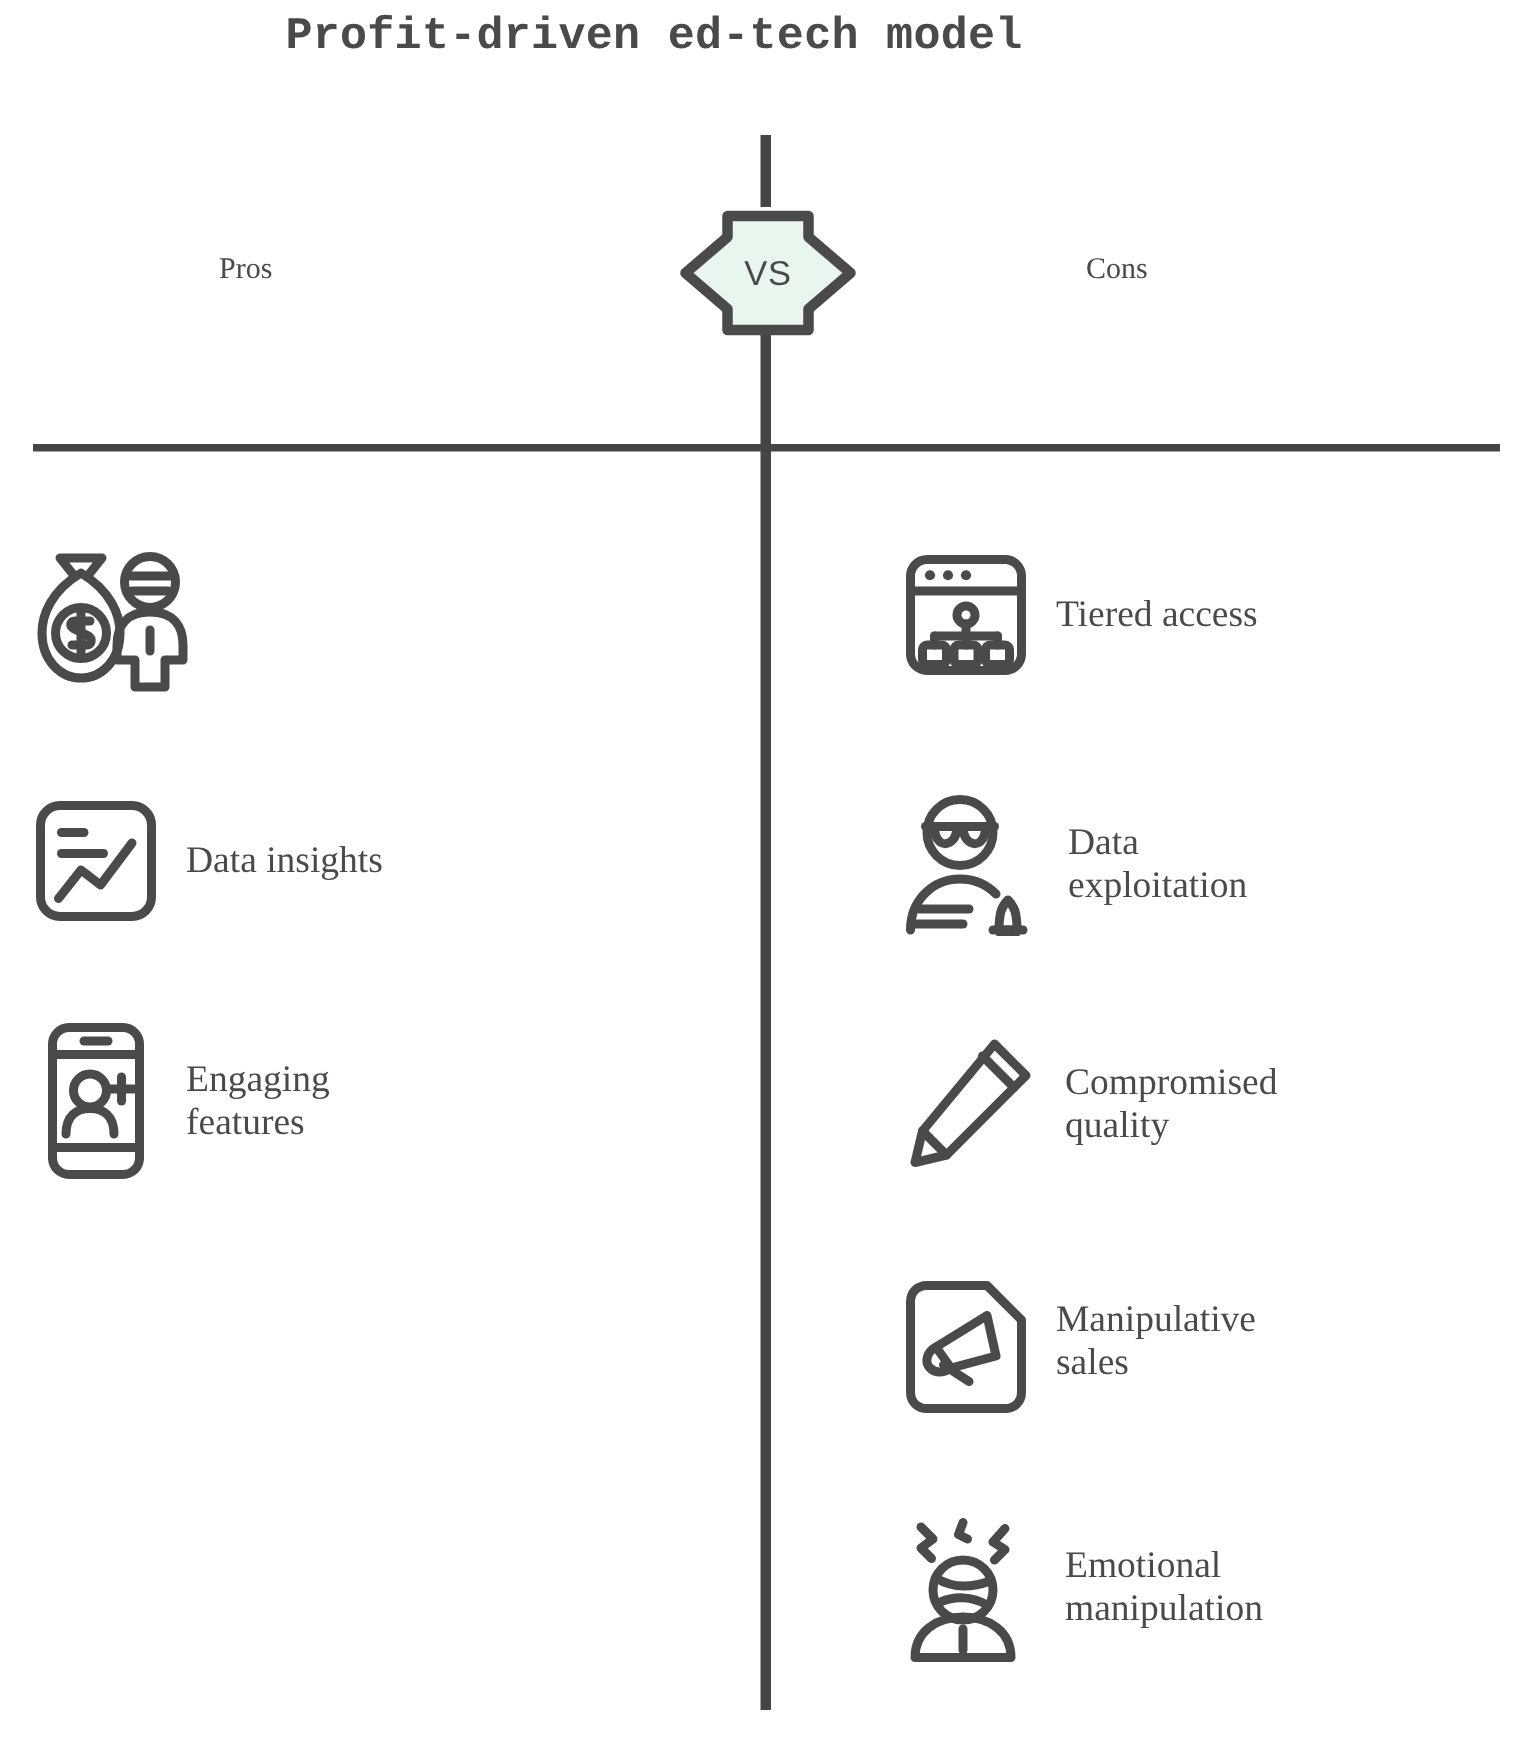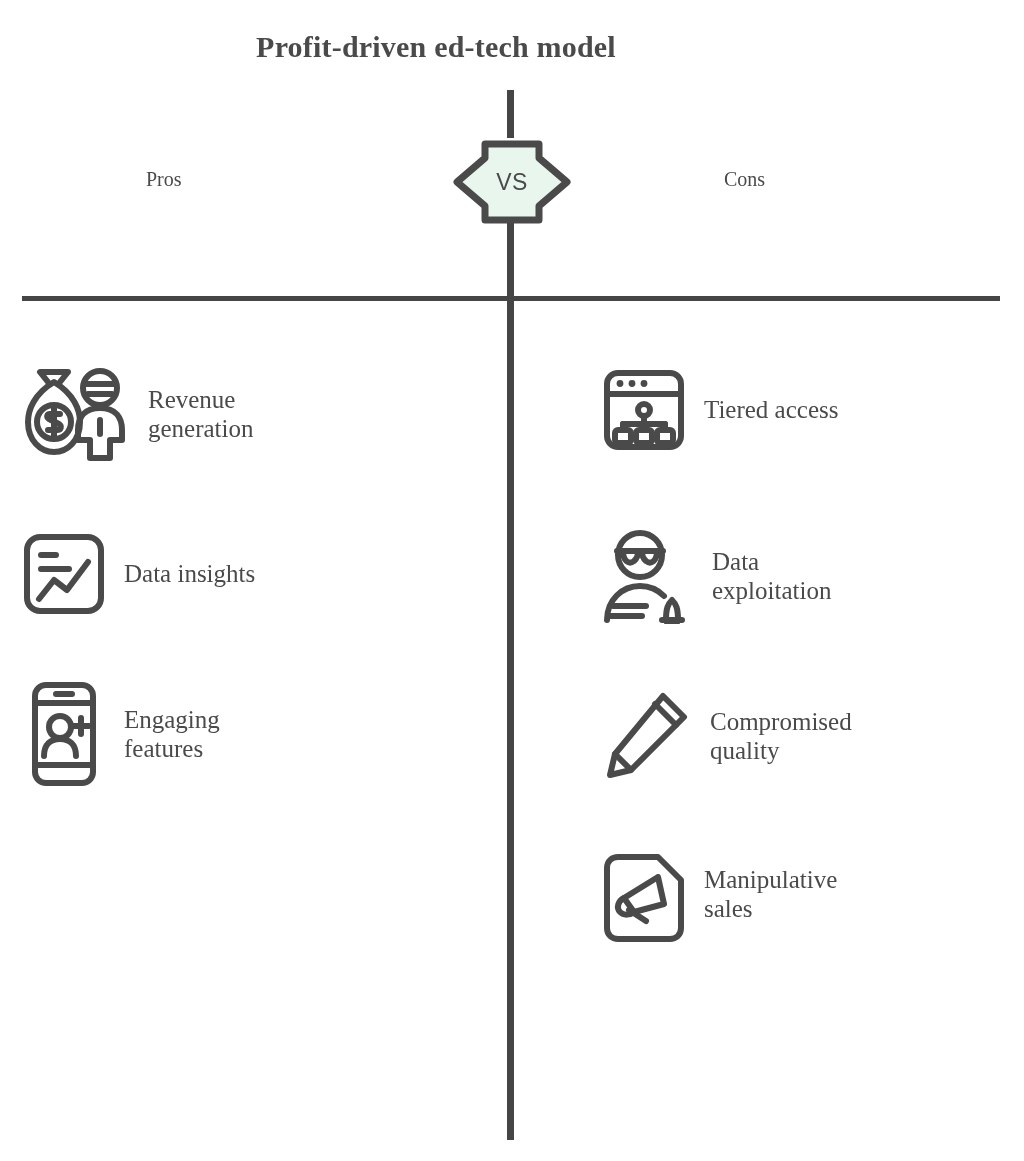--- a/index.html
+++ b/index.html
@@ -8,27 +8,27 @@
     background:#ffffff;
     font-family:"Liberation Serif", serif;
     color:#454545;
     position:relative;
     overflow:hidden;
   }
   .stage{position:absolute;left:0;top:0;width:1024px;height:1161px;}
 
   
   .title{
-    position:absolute;left:0;top:30px;width:872px;
+    position:absolute;left:0;top:8px;width:872px;
     text-align:center;
     font-size:30px;
     font-weight:700;
     color:#4a4a4a;
     letter-spacing:.2px;
-    font-family:Liberation Serif, serif;
+    font-family:Liberation Mono, monospace;
   }
 
   
   .v-line-top{
     position:absolute;left:507px;top:90px;width:7px;height:48px;
     background:#454545;
   }
   .v-line-bottom{
     position:absolute;left:507px;top:182px;width:7px;height:958px;
     background:#454545;
@@ -134,22 +134,20 @@
           <path d="M38 48 L28 48 C25 48 24 51 27 53 L37 58 C40 60 39 64 36 64 L26 64"></path>
           <path d="M32 42 L32 70"></path>
           <circle cx="78" cy="22" r="17"></circle>
           <path d="M63 18 L93 18"></path>
           <path d="M66 28 L90 28"></path>
           <path d="M78 42 C94 42 100 52 100 64 L100 74 L88 74 L88 92 L68 92 L68 74 L56 74 L56 64 C56 52 62 42 78 42 Z"></path>
           <path d="M78 54 L78 68"></path>
         </g>
       </svg>
     </span>
-    <span class="lbl">Revenue
-generation</span>
   </div>
 
   <div class="item p1">
     <span class="ico">
       <svg viewBox="0 0 84 84" width="84" height="84">
         <g fill="none" stroke="#4a4a4a" stroke-width="6" stroke-linecap="round" stroke-linejoin="round">
           <rect x="5" y="5" width="74" height="74" rx="13"></rect>
           <path d="M19 23 L34 23"></path>
           <path d="M19 37 L47 37"></path>
           <path d="M17 67 L32 48 L45 58 L66 30"></path>
@@ -245,14 +243,32 @@
           <path d="M56 25 L22 46 L32 60 L62 52 Z"></path>
           <path d="M22 46 C16 49 14 56 18 60 C22 64 28 63 32 60"></path>
           <path d="M27 58 L44 69"></path>
         </g>
       </svg>
     </span>
     <span class="lbl">Manipulative
 sales</span>
   </div>
 
+  <div class="item c4">
+    <span class="ico">
+      <svg viewBox="0 0 92 100" width="92" height="100">
+        <g fill="none" stroke="#4a4a4a" stroke-width="6" stroke-linecap="round" stroke-linejoin="round">
+          <path d="M14 10 L22 18 L14 24 L21 31"></path>
+          <path d="M42 7 L39 15 L45 18"></path>
+          <path d="M70 11 L62 20 L70 25 L63 32"></path>
+          <circle cx="42" cy="52" r="20"></circle>
+          <path d="M24 44 C32 49 44 52 60 46"></path>
+          <path d="M27 60 C36 56 48 56 58 62"></path>
+          <path d="M10 97 C10 80 24 70 42 70 C60 70 74 80 74 97 Z"></path>
+          <path d="M42 78 L42 92"></path>
+        </g>
+      </svg>
+    </span>
+    <span class="lbl">Emotional
+manipulation</span>
+  </div>
 
 </div>
 
 </body></html>

